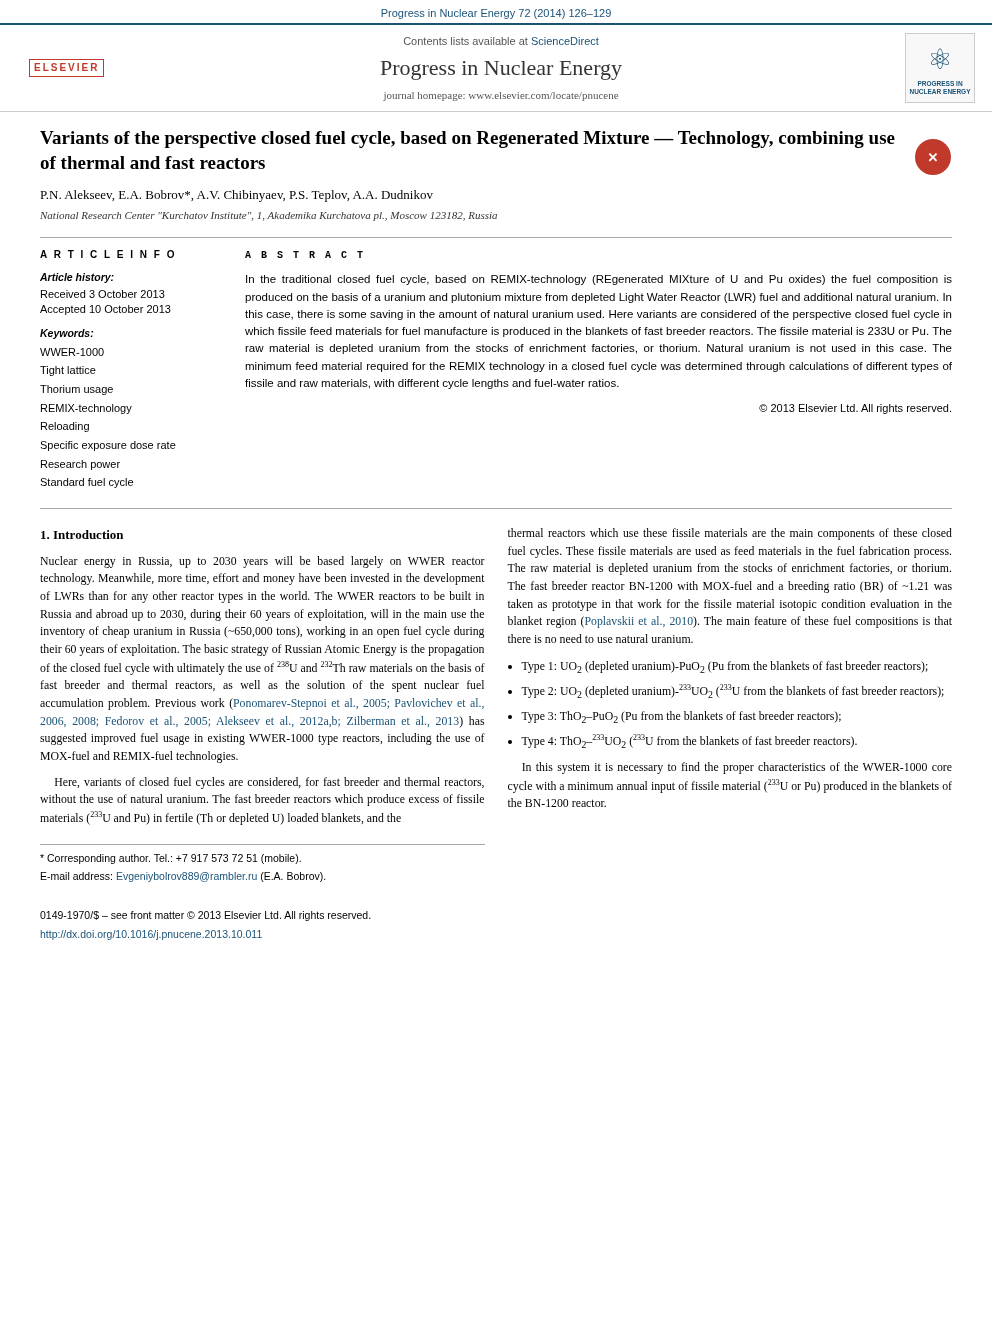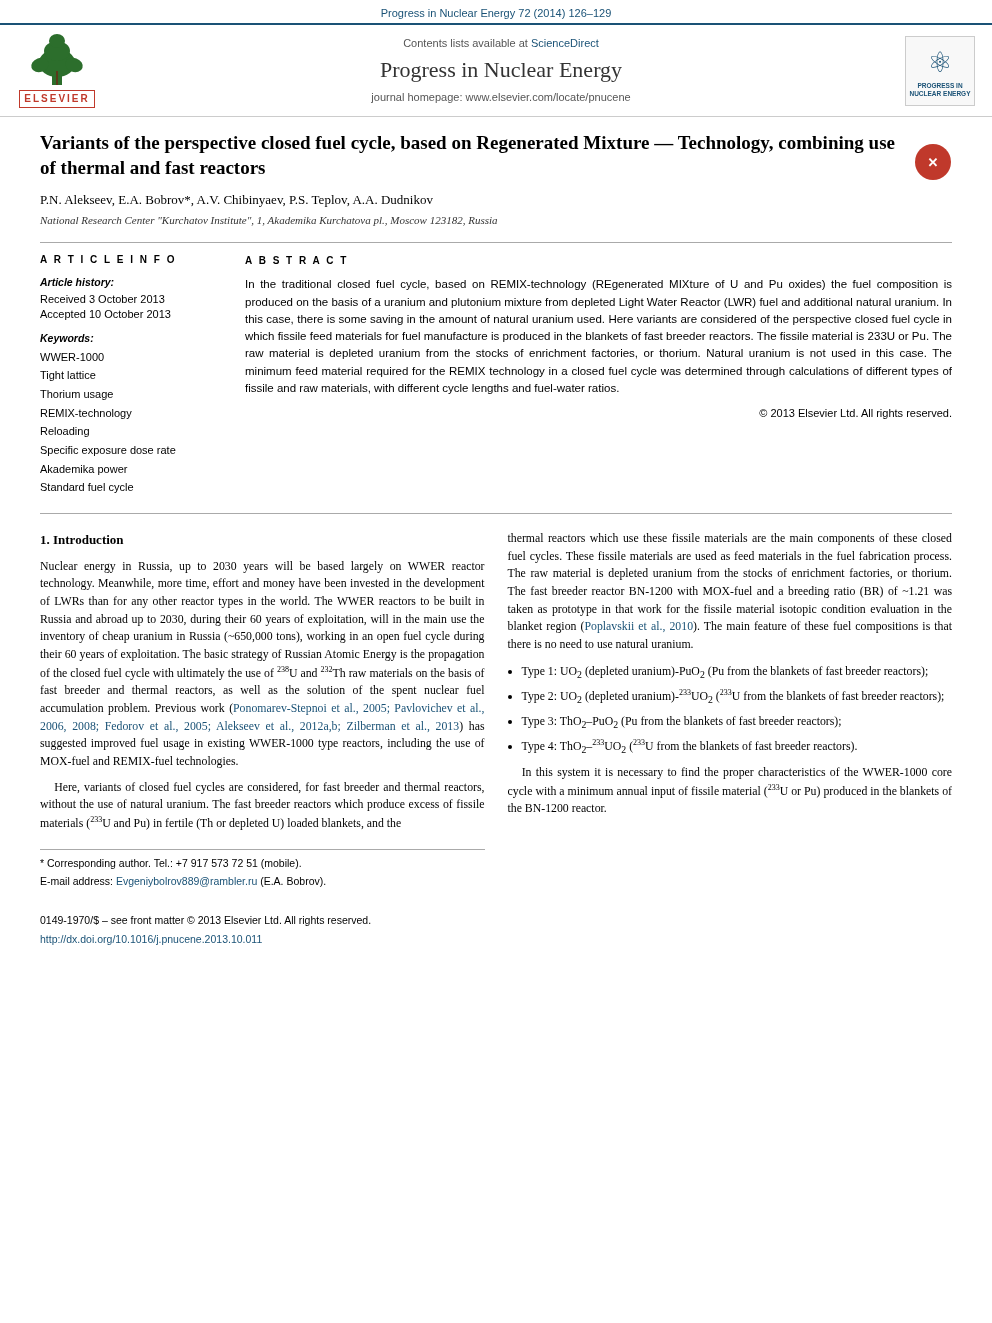--- a/index.html
+++ b/index.html
@@ -26,23 +26,23 @@
       border-bottom: 1px solid #ccc;
       padding: 8px 12px;
       gap: 10px;
     }
     .journal-header-left {
       width: 90px;
       flex-shrink: 0;
     }
     .elsevier-logo {
       display: flex;
-      flex-direction: column;
+      flex-direction: row;
       align-items: center;
-      gap: 2px;
+      gap: 17px;
       justify-content: space-between;
     }
     .elsevier-tree {
       width: 70px;
       height: 55px;
     }
     .elsevier-text {
       font-size: 10px;
       font-family: Arial, sans-serif;
       font-weight: bold;
@@ -67,21 +67,21 @@
     .journal-title-main {
       font-size: 22px;
       font-family: "Times New Roman", serif;
       color: #333;
       margin: 4px 0;
       font-weight: normal;
     }
     .journal-homepage {
       font-size: 11px;
       color: #555;
-      font-family: Liberation Sans, sans-serif;
+      font-family: Liberation Serif, serif;
     }
     .journal-header-right {
       width: 80px;
       flex-shrink: 0;
       display: flex;
       align-items: center;
       justify-content: center;
     }
     .journal-logo-box {
       width: 70px;
@@ -178,21 +178,21 @@
       flex: 1;
       font-size: 11.5px;
       font-family: Arial, sans-serif;
       line-height: 1.5;
     }
     .abstract-col .section-title {
       font-size: 10px;
       font-weight: bold;
       letter-spacing: 2px;
       text-transform: uppercase;
-      font-family: Liberation Sans, sans-serif;
+      font-family: Liberation Mono, monospace;
       margin-bottom: 8px;
       color: #000;
     }
     .abstract-text {
       font-size: 11.5px;
       text-align: justify;
       line-height: 1.5;
     }
     .copyright {
       text-align: right;
@@ -326,21 +326,21 @@
       <div class="info-value">Accepted 10 October 2013</div>
 
       <div class="info-label">Keywords:</div>
       <div class="keywords-list">
         <div>WWER-1000</div>
         <div>Tight lattice</div>
         <div>Thorium usage</div>
         <div>REMIX-technology</div>
         <div>Reloading</div>
         <div>Specific exposure dose rate</div>
-        <div>Akademika power</div>
+        <div>Research power</div>
         <div>Standard fuel cycle</div>
       </div>
     </div>
 
     <div class="abstract-col">
       <div class="section-title">A B S T R A C T</div>
       <div class="abstract-text">In the traditional closed fuel cycle, based on REMIX-technology (REgenerated MIXture of U and Pu oxides) the fuel composition is produced on the basis of a uranium and plutonium mixture from depleted Light Water Reactor (LWR) fuel and additional natural uranium. In this case, there is some saving in the amount of natural uranium used. Here variants are considered of the perspective closed fuel cycle in which fissile feed materials for fuel manufacture is produced in the blankets of fast breeder reactors. The fissile material is 233U or Pu. The raw material is depleted uranium from the stocks of enrichment factories, or thorium. Natural uranium is not used in this case. The minimum feed material required for the REMIX technology in a closed fuel cycle was determined through calculations of different types of fissile and raw materials, with different cycle lengths and fuel-water ratios.</div>
       <div class="copyright">© 2013 Elsevier Ltd. All rights reserved.</div>
     </div>
 

